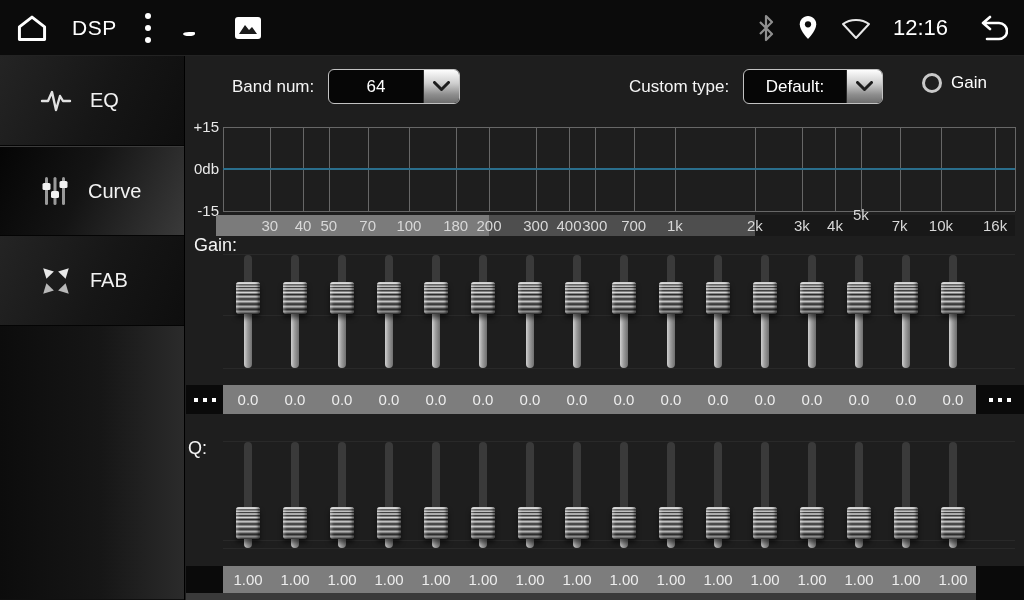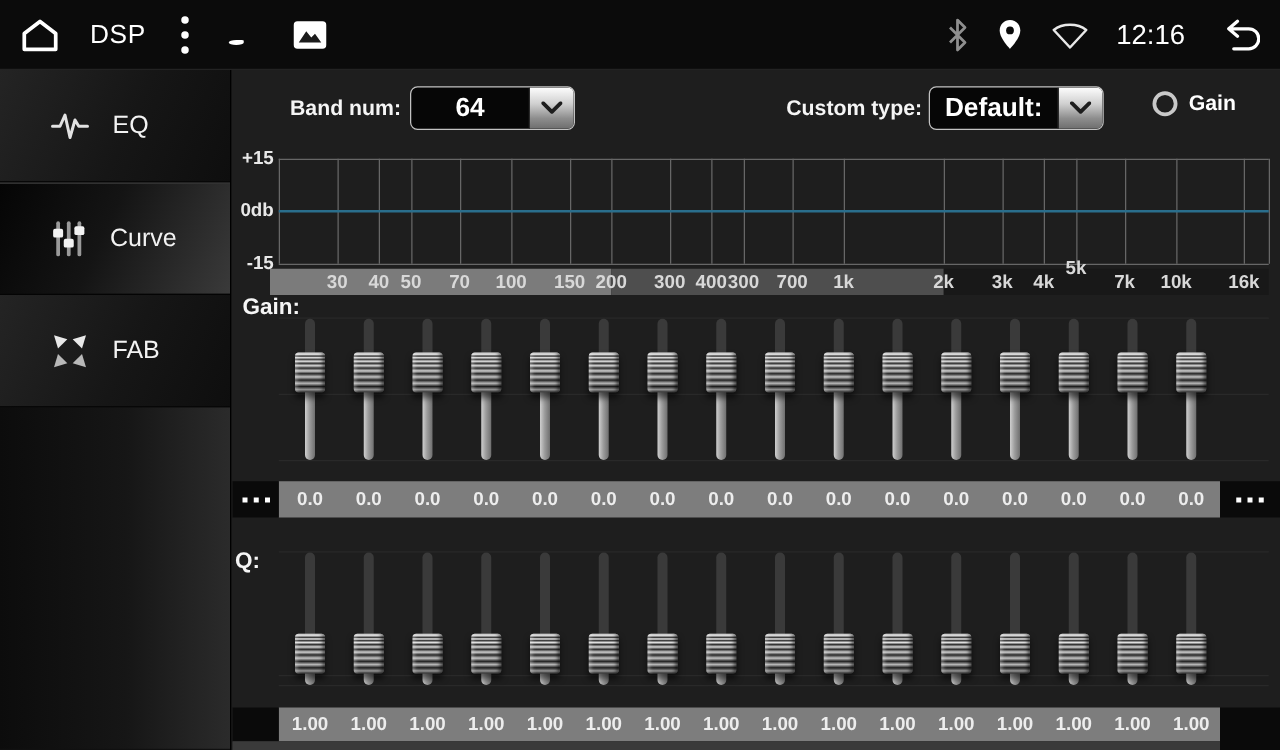--- a/index.html
+++ b/index.html
@@ -28,25 +28,25 @@
   .sidebar{position:absolute;left:0;top:56px;width:185px;height:544px;background:#101010;border-right:1px solid #000;}
   .side-item{height:90px;display:flex;align-items:center;padding-left:40px;cursor:pointer;
              background:linear-gradient(115deg,#242424 0%,#161616 55%,#0e0e0e 100%);
              border-bottom:1px solid #040404;}
   .side-item.selected{background:linear-gradient(115deg,#050505 0%,#141414 45%,#3a3a3a 100%);
              border-top:1px solid #3c3c3c;}
   .side-item .lbl{color:#f2f2f2;font-size:20px;margin-left:18px;}
   .side-rest{height:273px;background:linear-gradient(90deg,#0c0c0c 0%,#161616 55%,#2b2b2b 100%);}
 
   
-  .content{position:absolute;left:186px;top:56px;width:838px;height:544px;background:#1e1e1e;font-weight:bold;}
+  .content{position:absolute;left:186px;top:56px;width:838px;height:544px;background:#1e1e1e;}
   .ctl-label{position:absolute;color:#f5f5f5;font-size:17px;}
   .dropdown{position:absolute;height:35px;border:1px solid #c2c2c2;border-radius:6px;background:#060606;
             display:flex;overflow:hidden;cursor:pointer;}
-  .dd-value{flex:1;display:flex;align-items:center;justify-content:center;color:#fff;font-size:21px;}
+  .dd-value{flex:1;display:flex;align-items:center;justify-content:center;color:#fff;font-size:17px;}
   .dd-btn{width:36px;display:flex;align-items:center;justify-content:center;
           background:linear-gradient(180deg,#fdfdfd 0%,#cfcfcf 40%,#8d8d8d 75%,#6e6e6e 100%);
           border-left:1px solid #2a2a2a;}
   .reset{position:absolute;display:flex;align-items:center;cursor:pointer;}
   .reset-circle{width:20px;height:20px;border-radius:50%;border:3px solid #c9c9c9;background:transparent;}
   .reset-lbl{color:#fff;font-size:17px;margin-left:9px;}
 
   
   .hline,.vline,.blueline{position:absolute;}
   .hline{height:1px;background:#676767;}
@@ -225,21 +225,21 @@
         <div class="vline" style="left: 809.1px; top: 71px; height: 84px;"></div>
         <div class="blueline" style="left: 37px; top: 112px; width: 792px; background: rgb(42, 110, 140);"></div>
         <div class="band-seg" style="left: 30px; top: 159px; width: 272.975px; background: rgb(123, 123, 123);"></div>
         <div class="band-seg" style="left: 302.975px; top: 159px; width: 265.975px; background: rgb(78, 78, 78);"></div>
         <div class="band-seg" style="left: 568.95px; top: 159px; width: 260.05px; background: rgb(24, 24, 24);"></div>
         <div class="ftick" style="left: 83.8px; top: 159px;">30</div>
         <div class="ftick" style="left: 117.1px; top: 159px;">40</div>
         <div class="ftick" style="left: 142.8px; top: 159px;">50</div>
         <div class="ftick" style="left: 181.7px; top: 159px;">70</div>
         <div class="ftick" style="left: 222.9px; top: 159px;">100</div>
-        <div class="ftick" style="left: 269.7px; top: 159px;">150</div>
+        <div class="ftick" style="left: 269.7px; top: 159px;">180</div>
         <div class="ftick" style="left: 303px; top: 159px;">200</div>
         <div class="ftick" style="left: 349.8px; top: 159px;">300</div>
         <div class="ftick" style="left: 383px; top: 159px;">400</div>
         <div class="ftick" style="left: 408.8px; top: 159px;">300</div>
         <div class="ftick" style="left: 447.7px; top: 159px;">700</div>
         <div class="ftick" style="left: 488.9px; top: 159px;">1k</div>
         <div class="ftick" style="left: 568.9px; top: 159px;">2k</div>
         <div class="ftick" style="left: 615.8px; top: 159px;">3k</div>
         <div class="ftick" style="left: 649px; top: 159px;">4k</div>
         <div class="ftick" style="left: 674.8px; top: 148px;">5k</div>

